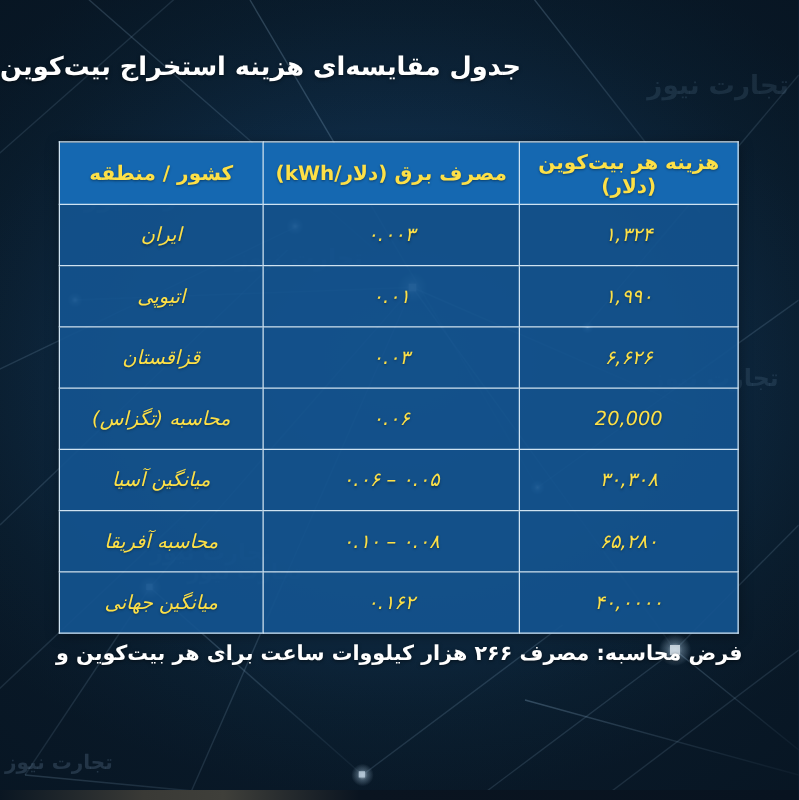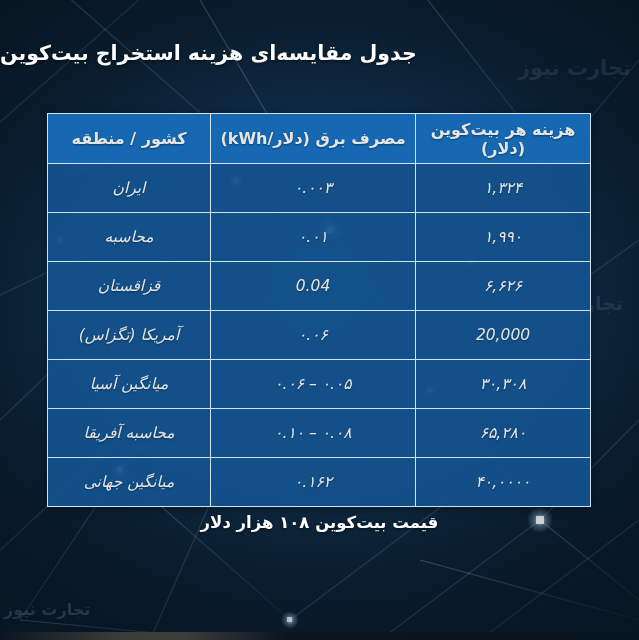--- a/index.html
+++ b/index.html
@@ -80,21 +80,21 @@
     width: 543px;
     border-collapse: collapse;
     table-layout: fixed;
     box-shadow: 0 2px 10px rgba(0,0,0,0.35);
   }
 
   table.cost-table th,
   table.cost-table td {
     border: 1px solid #cfe3f2;
     text-align: center;
-    color: #e5e5e5;
+    color: #fde047;
     vertical-align: middle;
   }
 
   table.cost-table thead th {
     background: #1568b1;
     height: 45px;
     font-size: 16px;
     font-weight: bold;
     padding: 2px 6px;
     text-shadow: 0 1px 2px rgba(0,0,0,0.4);
@@ -223,31 +223,31 @@
       </thead>
       <tbody>
         <tr>
           <td>۱,۳۲۴</td>
           <td>۰.۰۰۳</td>
           <td>ایران</td>
         </tr>
         <tr>
           <td>۱,۹۹۰</td>
           <td>۰.۰۱</td>
-          <td>محاسبه</td>
+          <td>اتیوپی</td>
         </tr>
         <tr>
           <td>۶,۶۲۶</td>
-          <td>0.04</td>
+          <td>۰.۰۳</td>
           <td>قزاقستان</td>
         </tr>
         <tr>
           <td>20,000</td>
           <td>۰.۰۶</td>
-          <td>آمریکا (تگزاس)</td>
+          <td>محاسبه (تگزاس)</td>
         </tr>
         <tr>
           <td>۳۰,۳۰۸</td>
           <td>۰.۰۵ – ۰.۰۶</td>
           <td>میانگین آسیا</td>
         </tr>
         <tr>
           <td>۶۵,۲۸۰</td>
           <td>۰.۰۸ – ۰.۱۰</td>
           <td>محاسبه آفریقا</td>
@@ -255,18 +255,18 @@
         <tr>
           <td>۴۰,۰۰۰۰</td>
           <td>۰.۱۶۲</td>
           <td>میانگین جهانی</td>
         </tr>
       </tbody>
     </table>
   </div>
 
   <div class="footnote">
-    <span>قیمت بیت‌کوین ۱۰۸ هزار دلار</span>
+    <span>فرض محاسبه: مصرف ۲۶۶ هزار کیلووات ساعت برای هر بیت‌کوین و</span>
   </div>
 
   <div class="bottom-bar"></div>
 
 </div>
 
 </body></html>

